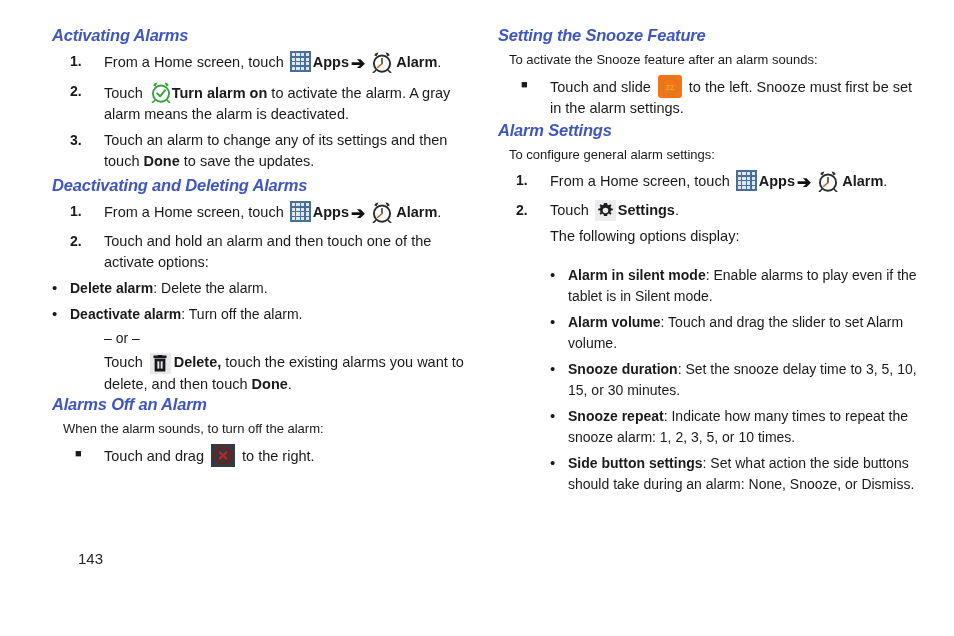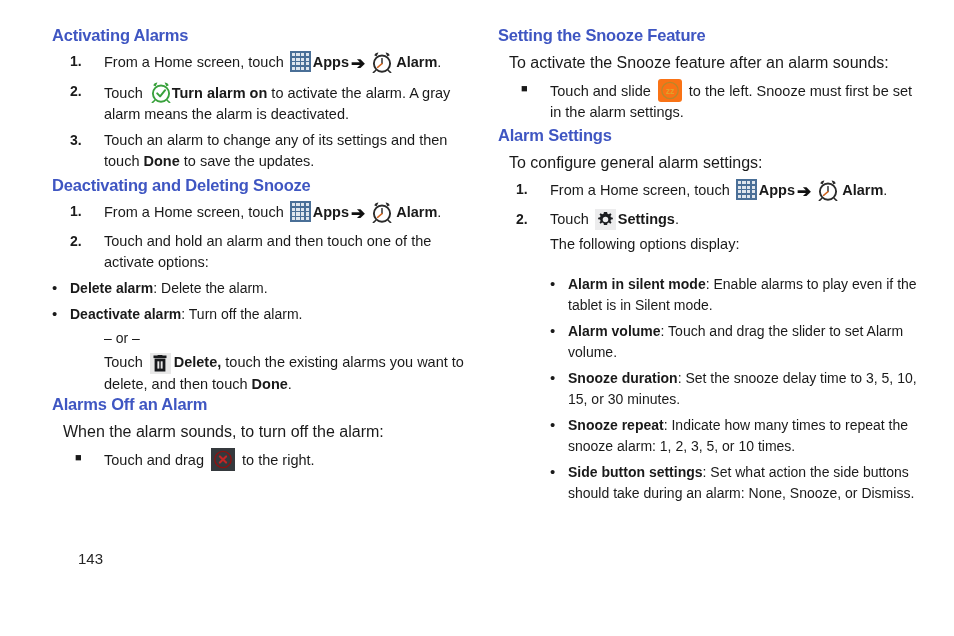--- a/index.html
+++ b/index.html
@@ -23,32 +23,33 @@
   .col {
     position: absolute;
     top: 26px;
     width: 420px;
   }
   .col-left  { left: 52px; }
   .col-right { left: 498px; }
 
   h2.section-head {
     color: #3f56c2;
+    font-style: italic;
     font-weight: bold;
     font-size: 16.5px;
     margin: 0 0 6px 0;
     letter-spacing: -0.2px;
     line-height: 1.15;
   }
   .head-spaced { margin-top: 17px; }
 
   p.lead {
     margin: 0 0 5px 0;
     padding-left: 11px;
-    font-size: 16px;
+    font-size: 13px;
     line-height: 1.45;
   }
 
   ol.steps {
     margin: 0;
     padding: 0;
     list-style: none;
   }
   ol.steps > li {
     position: relative;
@@ -209,21 +210,21 @@
                 <path d="M4.2 4.3 A4.2 4.2 0 0 1 8.4 1.6 L6.6 5.6 Z" fill="#39a13c"></path>
                 <path d="M19.8 4.3 A4.2 4.2 0 0 0 15.6 1.6 L17.4 5.6 Z" fill="#39a13c"></path>
                 <circle cx="12" cy="12.6" r="8.1" fill="none" stroke="#39a13c" stroke-width="1.9"></circle>
                 <path d="M5.6 19.5 L3.4 21.6" stroke="#39a13c" stroke-width="1.6" stroke-linecap="round"></path>
                 <path d="M18.4 19.5 L20.6 21.6" stroke="#39a13c" stroke-width="1.6" stroke-linecap="round"></path>
                 <path d="M8.2 12.4 L11.1 15.4 L16.1 9.2" fill="none" stroke="#39a13c" stroke-width="2" stroke-linecap="round" stroke-linejoin="round"></path>
               </svg></span><b>Turn alarm on</b><span> to activate the alarm. A gray alarm means the alarm is deactivated.</span></span></li>
         <li><span class="num">3.</span><span><span>Touch an alarm to change any of its settings and then touch </span><b>Done</b><span> to save the updates.</span></span></li>
       </ol>
 
-    <h2 class="section-head head-spaced">Deactivating and Deleting Snooze</h2>
+    <h2 class="section-head head-spaced">Deactivating and Deleting Alarms</h2>
 
     <ol class="steps">
         <li><span class="num">1.</span><span><span>From a Home screen, touch </span><span class="ico ico-apps"><span class="grid">
                 <i></i>
                 <i></i>
                 <i></i>
                 <i></i>
                 <i></i>
                 <i></i>
                 <i></i>

